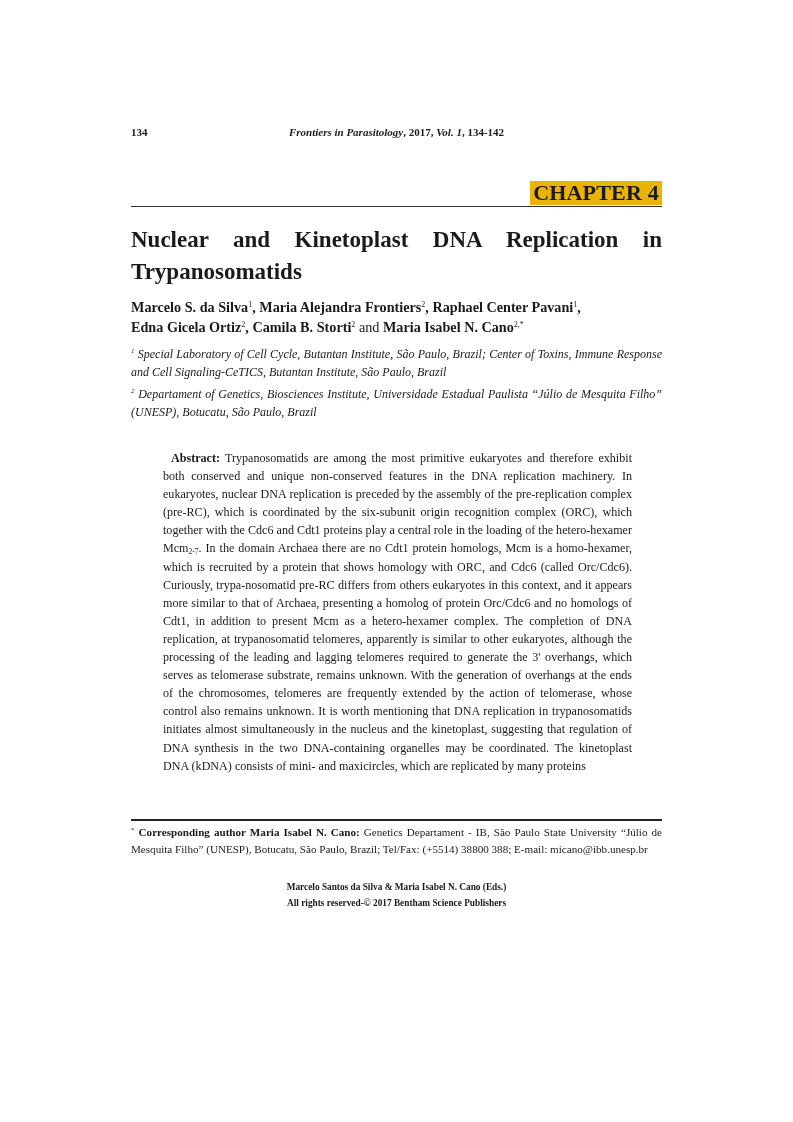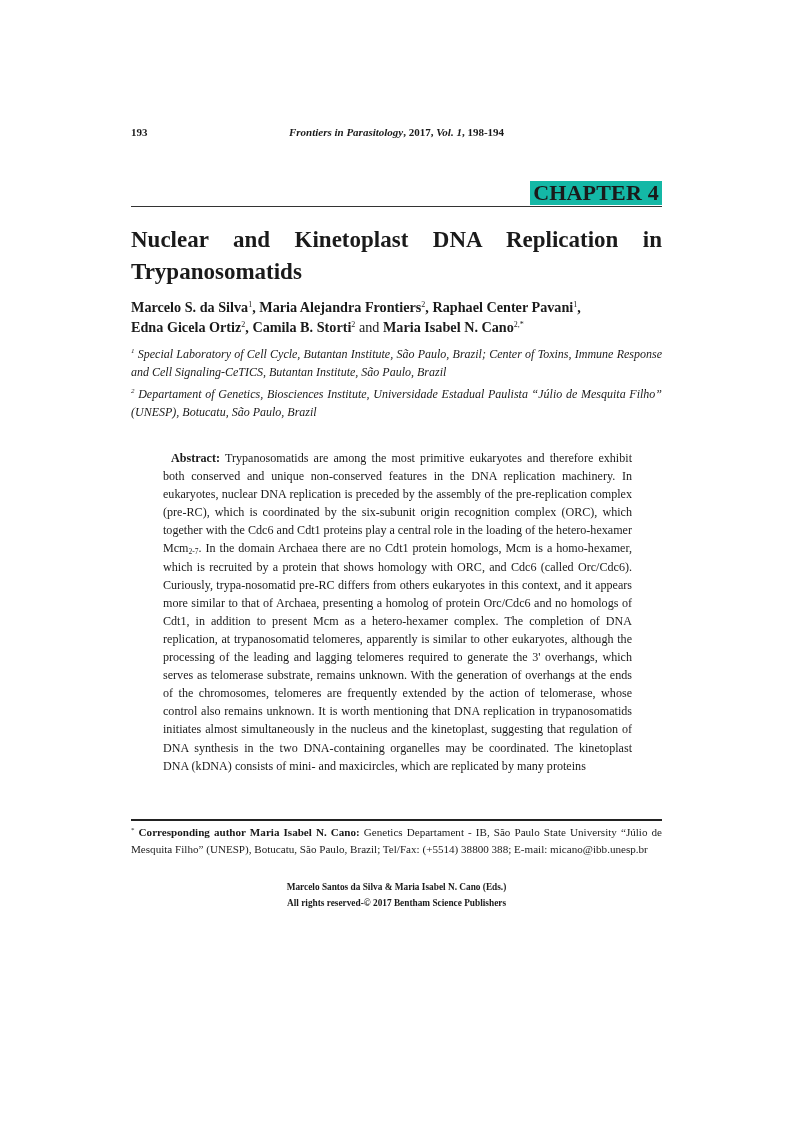--- a/index.html
+++ b/index.html
@@ -3,21 +3,21 @@
 <meta charset="utf-8">
 <style>
   html, body { margin: 0; padding: 0; background: #ffffff; }
   body { width: 793px; height: 1122px; position: relative; font-family: "Liberation Serif", serif; color: #1a1a1a; }
   .page { position: absolute; left: 0; top: 0; width: 793px; height: 1122px; }
   .running-head { position: absolute; top: 126px; left: 131px; width: 531px; height: 16px; font-size: 11px; font-weight: bold; }
   .running-head .pg { position: absolute; left: 0; top: 0; }
   .running-head .journal { position: absolute; left: 0; right: 0; text-align: center; font-style: italic; }
   .running-head .journal .up { font-style: normal; }
   .chapter-wrap { position: absolute; top: 181px; right: 131px; }
-  .chapter { background: #14b8a6; font-size: 22px; font-weight: bold; padding: 0 3px; line-height: 24px; letter-spacing: 0.2px; display: inline-block; }
+  .chapter { background: #eab308; font-size: 22px; font-weight: bold; padding: 0 3px; line-height: 24px; letter-spacing: 0.2px; display: inline-block; }
   .rule-top { position: absolute; top: 206px; left: 131px; width: 531px; height: 1px; background: #333; }
   .title { position: absolute; top: 224px; left: 131px; width: 531px; font-size: 23px; font-weight: bold; line-height: 32px; text-align: justify; text-align-last: left; }
   .title .line1 { display: block; text-align: justify; text-align-last: justify; }
   .authors { position: absolute; top: 297px; left: 131px; width: 531px; font-size: 14.2px; line-height: 20px; text-align: justify; }
   .authors b { font-weight: bold; }
   .authors sup { font-size: 8px; vertical-align: 5px; line-height: 0; }
   .affil { position: absolute; left: 131px; width: 531px; font-size: 12px; line-height: 18px; font-style: italic; text-align: justify; }
   .affil sup { font-size: 7px; vertical-align: 5px; line-height: 0; font-style: italic; }
   .affil1 { top: 345px; }
   .affil2 { top: 385px; }
@@ -28,22 +28,22 @@
   .footnote { position: absolute; top: 824px; left: 131px; width: 531px; font-size: 11.1px; line-height: 16.5px; text-align: justify; }
   .footnote sup { font-size: 7px; vertical-align: 4px; line-height: 0; }
   .credits { position: absolute; top: 880px; left: 131px; width: 531px; text-align: center; font-size: 9.3px; font-weight: bold; line-height: 15.5px; }
 </style>
 </head>
 <body>
 
 <div class="page">
 
   <div class="running-head">
-    <span class="pg">193</span>
-    <div class="journal"><span>Frontiers in Parasitology</span><span class="up">, 2017, </span><span>Vol. 1</span><span class="up">, 198-194</span></div>
+    <span class="pg">134</span>
+    <div class="journal"><span>Frontiers in Parasitology</span><span class="up">, 2017, </span><span>Vol. 1</span><span class="up">, 134-142</span></div>
   </div>
 
   <div class="chapter-wrap">
     <span class="chapter">CHAPTER 4</span>
   </div>
   <div class="rule-top"></div>
 
   <h1 class="title" style="margin:0;">
     <span class="line1">Nuclear and Kinetoplast DNA Replication in</span>
     <span>Trypanosomatids</span>

